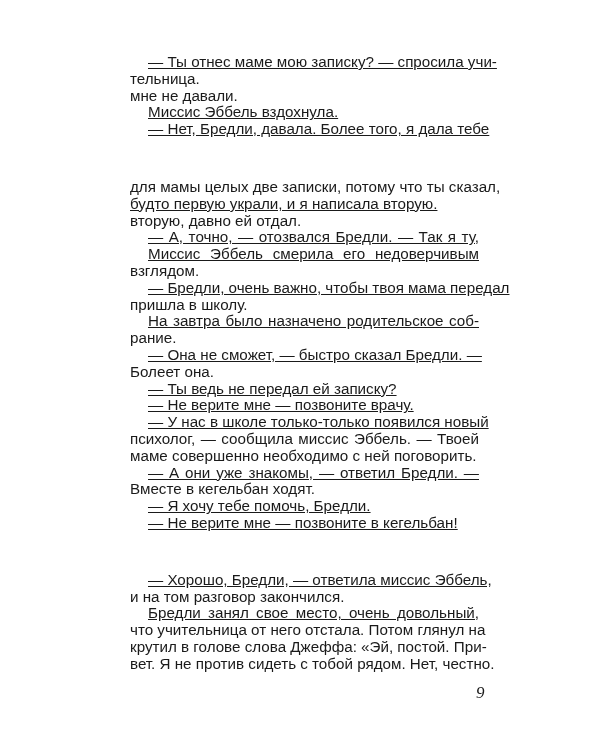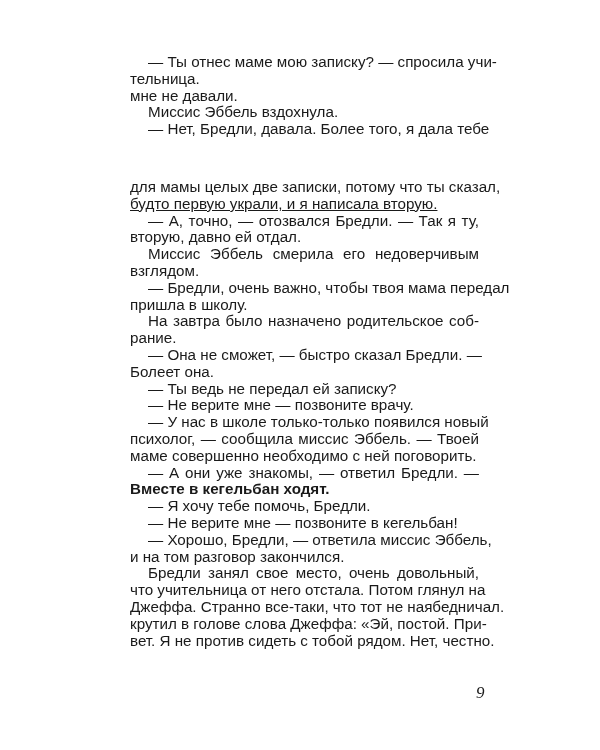--- a/index.html
+++ b/index.html
@@ -5,60 +5,59 @@
   html, body { margin:0; padding:0; background:#ffffff; }
   body { width:600px; height:750px; position:relative; overflow:hidden; }
   .page { position:absolute; left:0; top:0; width:600px; height:750px; background:#ffffff; }
   .text-block {
     position:absolute; left:130px; top:54px; width:349px;
     font-family:"Liberation Sans", sans-serif;
     font-size:15.2px; line-height:21px; color:#1a1a1a;
   }
   .line { white-space:nowrap; height:21px; text-align:justify; text-align-last:justify; }
   .line.last { text-align-last:left; }
-  .line.indent { padding-left:18px; }
+  .line.indent { padding-left:18px;text-decoration:underline; }
   .page-number {
     position:absolute; left:476px; top:683px;
     font-family:"Liberation Serif", serif; font-style:italic;
     font-size:17px; color:#1a1a1a;
   }
 </style>
 </head>
 <body>
 
 <div class="page">
   <div class="text-block" id="text-block">
       <div class="line indent" style="height: 16.8px; line-height: 16.8px;">— Ты отнес маме мою записку? — спросила учи-</div>
       <div class="line last" style="height: 16.8px; line-height: 16.8px;">тельница.</div>
       <div class="line last" style="height: 16.8px; line-height: 16.8px;">мне не давали.</div>
       <div class="line indent last" style="height: 16.8px; line-height: 16.8px;">Миссис Эббель вздохнула.</div>
       <div class="line indent" style="height: 16.8px; line-height: 16.8px;">— Нет, Бредли, давала. Более того, я дала тебе</div>
       <div class="line" style="height: 16.8px; line-height: 16.8px; margin-top: 41px;">для мамы целых две записки, потому что ты сказал,</div>
       <div class="line last" style="height: 16.8px; line-height: 16.8px; text-decoration: underline;">будто первую украли, и я написала вторую.</div>
+      <div class="line last" style="height: 16.8px; line-height: 16.8px;">вторую, давно ей отдал.</div>
       <div class="line indent" style="height: 16.8px; line-height: 16.8px;">— А, точно, — отозвался Бредли. — Так я ту,</div>
-      <div class="line last" style="height: 16.8px; line-height: 16.8px;">вторую, давно ей отдал.</div>
       <div class="line indent" style="height: 16.8px; line-height: 16.8px;">Миссис Эббель смерила его недоверчивым</div>
       <div class="line last" style="height: 16.8px; line-height: 16.8px;">взглядом.</div>
       <div class="line indent" style="height: 16.8px; line-height: 16.8px;">— Бредли, очень важно, чтобы твоя мама передал</div>
       <div class="line last" style="height: 16.8px; line-height: 16.8px;">пришла в школу.</div>
       <div class="line indent" style="height: 16.8px; line-height: 16.8px;">На завтра было назначено родительское соб-</div>
       <div class="line last" style="height: 16.8px; line-height: 16.8px;">рание.</div>
       <div class="line indent" style="height: 16.8px; line-height: 16.8px;">— Она не сможет, — быстро сказал Бредли. —</div>
       <div class="line last" style="height: 16.8px; line-height: 16.8px;">Болеет она.</div>
       <div class="line indent last" style="height: 16.8px; line-height: 16.8px;">— Ты ведь не передал ей записку?</div>
       <div class="line indent last" style="height: 16.8px; line-height: 16.8px;">— Не верите мне — позвоните врачу.</div>
       <div class="line indent" style="height: 16.8px; line-height: 16.8px;">— У нас в школе только-только появился новый</div>
       <div class="line" style="height: 16.8px; line-height: 16.8px;">психолог, — сообщила миссис Эббель. — Твоей</div>
       <div class="line last" style="height: 16.8px; line-height: 16.8px;">маме совершенно необходимо с ней поговорить.</div>
       <div class="line indent" style="height: 16.8px; line-height: 16.8px;">— А они уже знакомы, — ответил Бредли. —</div>
-      <div class="line last" style="height: 16.8px; line-height: 16.8px; font-weight: bold;">Вместе в кегельбан ходят.</div>
+      <div class="line last" style="height: 16.8px; line-height: 16.8px;">Вместе в кегельбан ходят.</div>
       <div class="line indent last" style="height: 16.8px; line-height: 16.8px;">— Я хочу тебе помочь, Бредли.</div>
       <div class="line indent last" style="height: 16.8px; line-height: 16.8px;">— Не верите мне — позвоните в кегельбан!</div>
-      <div class="line indent" style="height: 16.8px; line-height: 16.8px;">— Хорошо, Бредли, — ответила миссис Эббель,</div>
+      <div class="line indent" style="height: 16.8px; line-height: 16.8px; margin-top: 40px;">— Хорошо, Бредли, — ответила миссис Эббель,</div>
       <div class="line last" style="height: 16.8px; line-height: 16.8px;">и на том разговор закончился.</div>
       <div class="line indent" style="height: 16.8px; line-height: 16.8px;">Бредли занял свое место, очень довольный,</div>
       <div class="line" style="height: 16.8px; line-height: 16.8px;">что учительница от него отстала. Потом глянул на</div>
-      <div class="line" style="height: 16.8px; line-height: 16.8px;">Джеффа. Странно все-таки, что тот не наябедничал.</div>
       <div class="line" style="height: 16.8px; line-height: 16.8px;">крутил в голове слова Джеффа: «Эй, постой. При-</div>
       <div class="line" style="height: 16.8px; line-height: 16.8px;">вет. Я не против сидеть с тобой рядом. Нет, честно.</div>
     </div>
   <div class="page-number">9</div>
 </div>
 
 </body></html>

